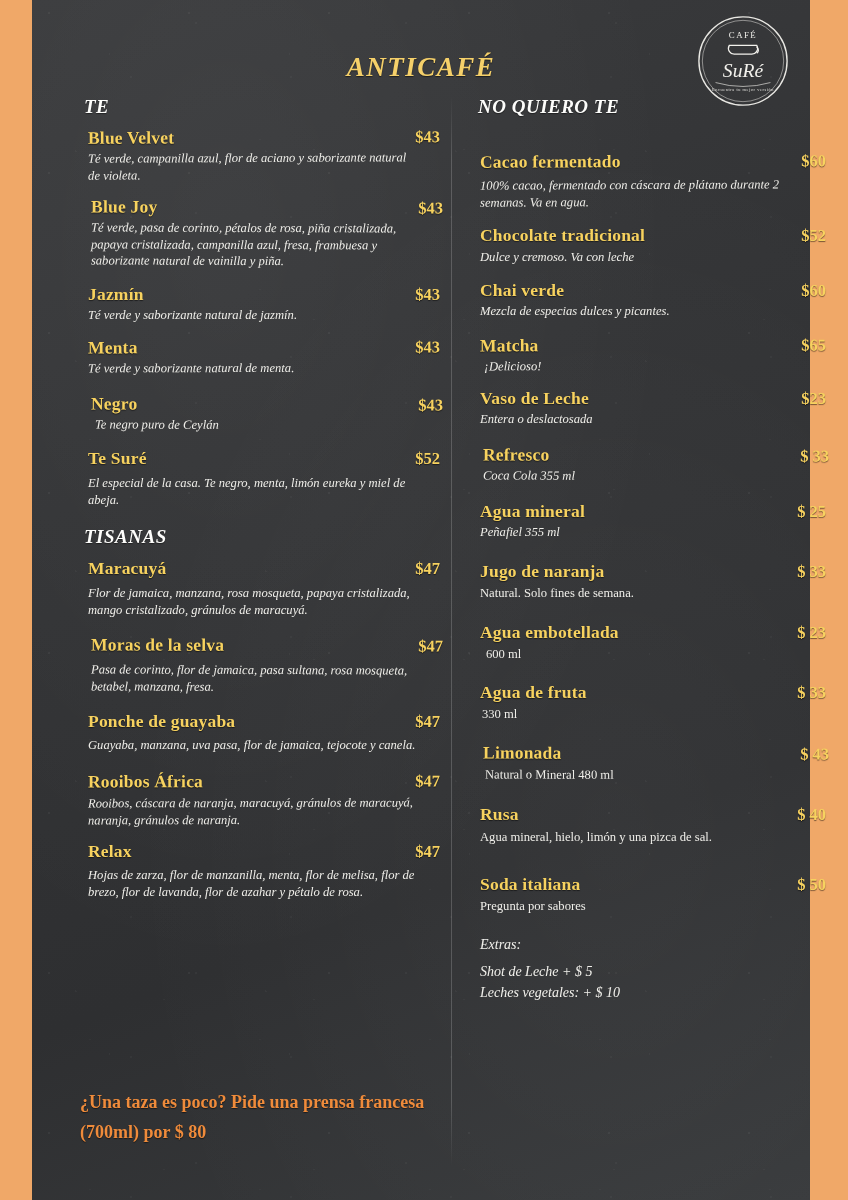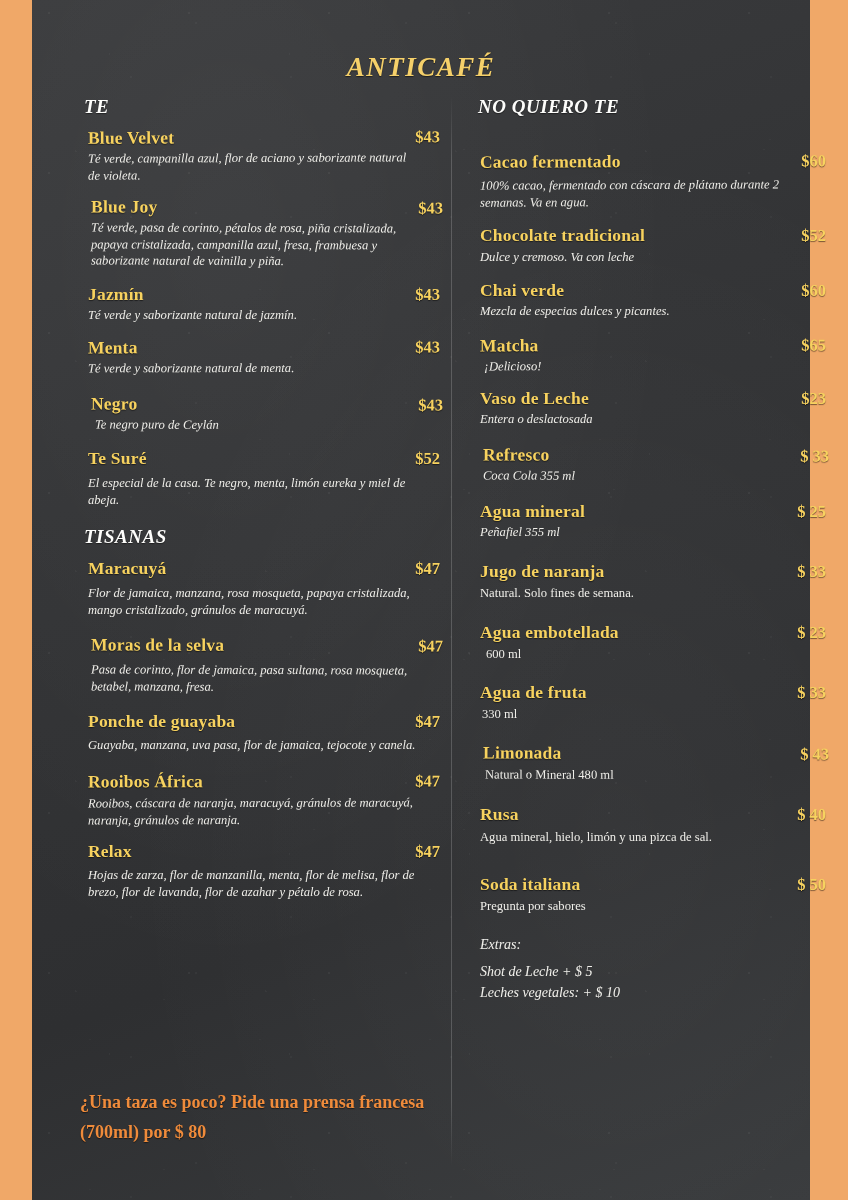--- a/index.html
+++ b/index.html
@@ -141,20 +141,32 @@
   }
   .extras .extras-title { margin-bottom: 6px; }
 </style>
 </head>
 <body>
 
 <div id="menu">
 
   <div class="divider"></div>
 
+  <div class="logo">
+    <svg viewBox="0 0 100 100" width="98" height="98" aria-hidden="true">
+      <circle cx="50" cy="50" r="45" fill="none" stroke="#f2f1ec" stroke-width="1.4" opacity="0.95"></circle>
+      <circle cx="50" cy="50" r="41.5" fill="none" stroke="#f2f1ec" stroke-width="0.7" opacity="0.7"></circle>
+      <text x="50" y="27" text-anchor="middle" font-family="Liberation Serif, serif" font-size="9" fill="#f2f1ec" letter-spacing="1.5">CAFÉ</text>
+      <path d="M36 34 h28 a6 6 0 0 1 -6 9 h-16 a6 6 0 0 1 -6 -9 z" fill="none" stroke="#f2f1ec" stroke-width="1.3"></path>
+      <path d="M64 36 a5 4 0 0 1 0 6" fill="none" stroke="#f2f1ec" stroke-width="1.3"></path>
+      <text x="50" y="66" text-anchor="middle" font-family="Liberation Serif, serif" font-style="italic" font-size="20" fill="#f2f1ec">SuRé</text>
+      <path d="M22 72 q28 8 56 0" fill="none" stroke="#f2f1ec" stroke-width="0.8" opacity="0.8"></path>
+      <text x="50" y="81" text-anchor="middle" font-family="Liberation Serif, serif" font-size="4.4" fill="#f2f1ec" letter-spacing="0.6" opacity="0.9">Encuentra tu mejor versión</text>
+    </svg>
+  </div>
 
   <div class="brand-title">ANTICAFÉ</div>
 
   <div class="col col-left">
 
     <div class="col-head">TE</div>
 
     <div class="item j1">
       <div class="item-row">
         <span class="name">Blue Velvet</span>

